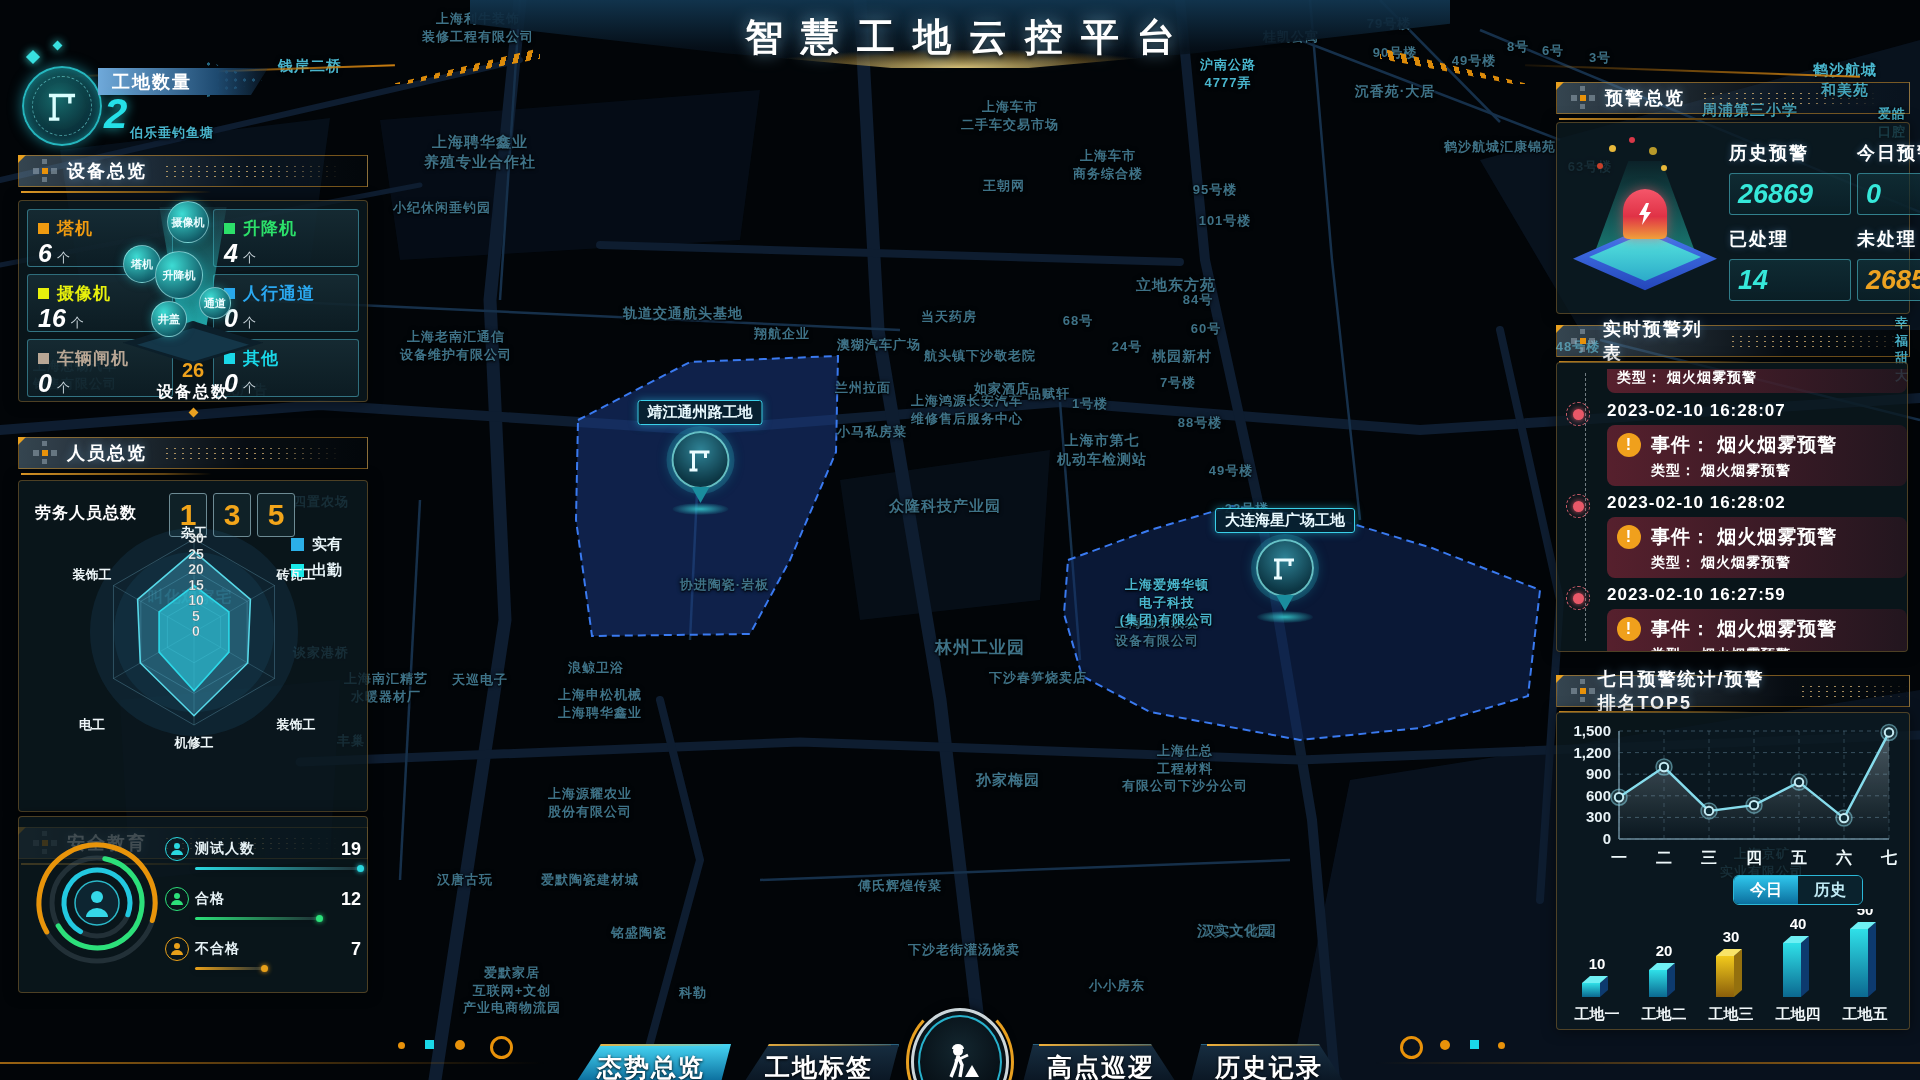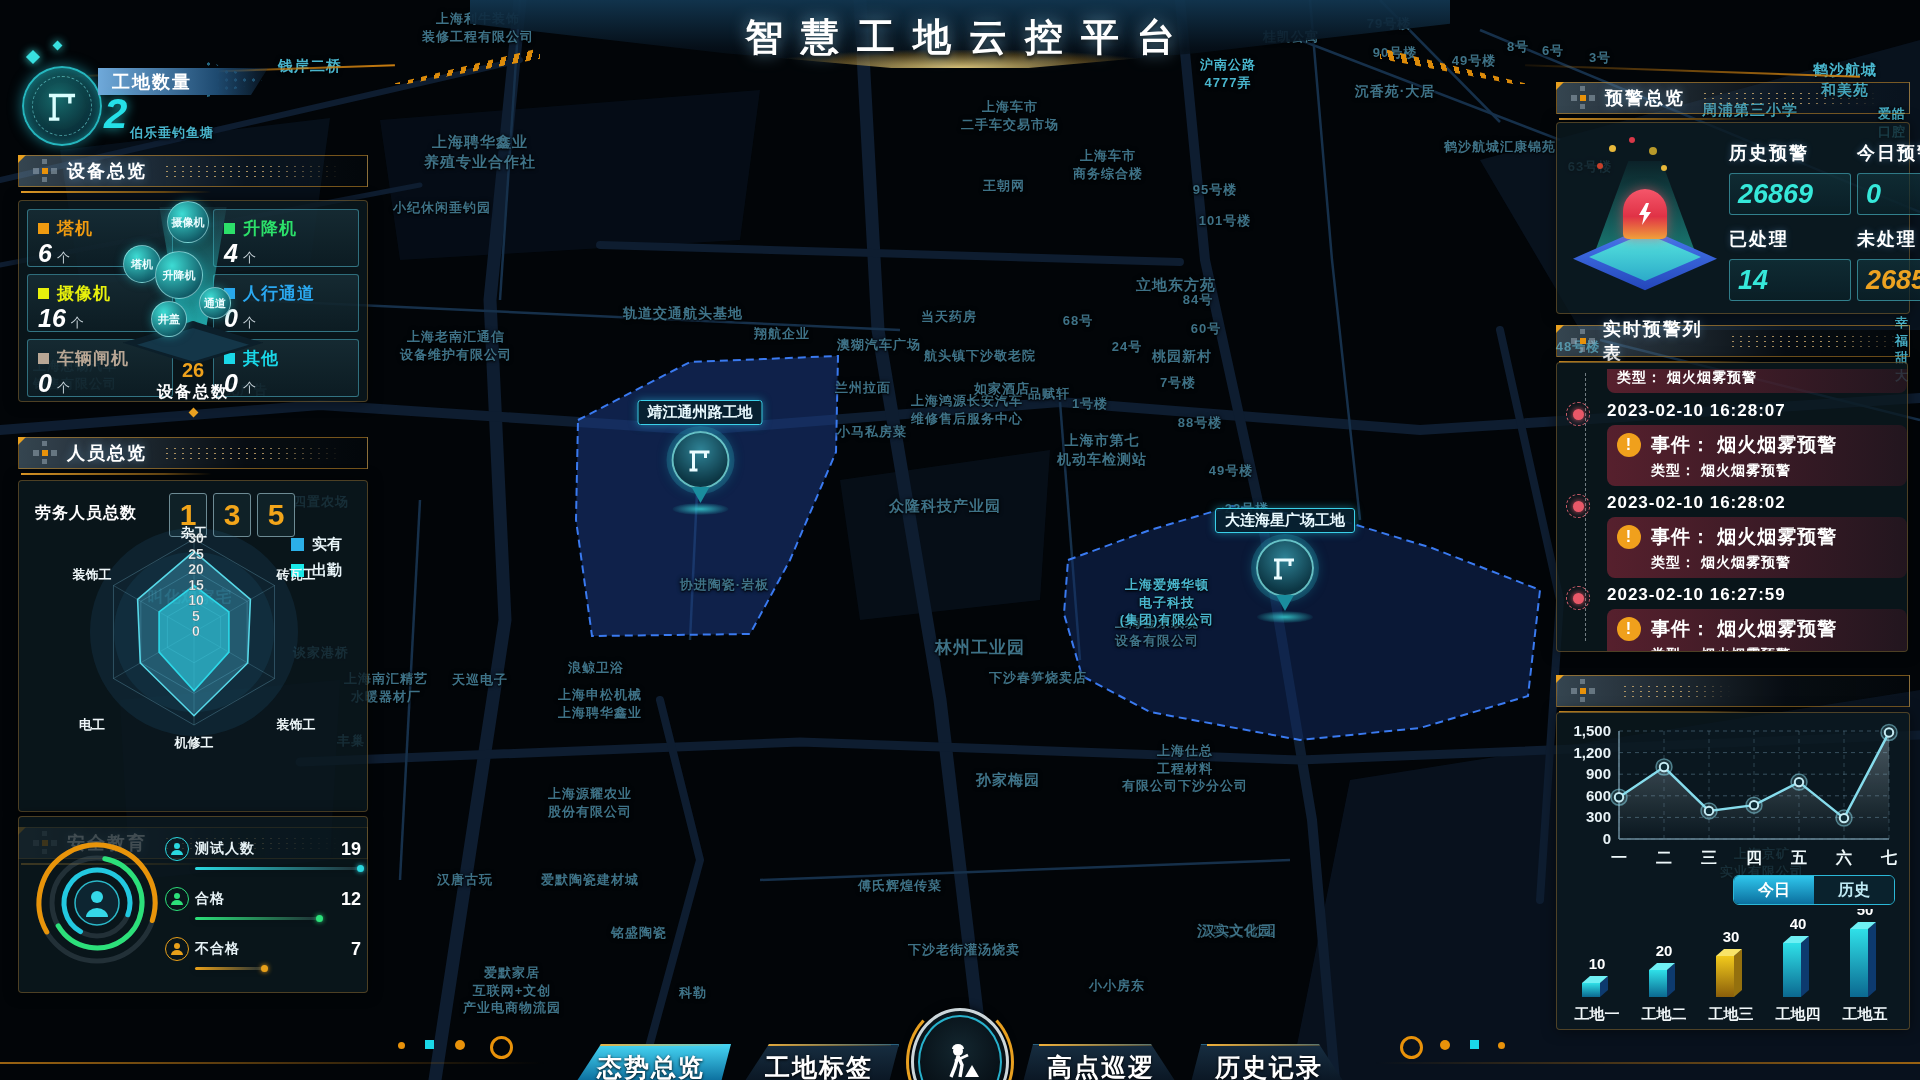--- a/index.html
+++ b/index.html
@@ -138,21 +138,21 @@
   .acard{background:linear-gradient(90deg,rgba(150,42,62,.55),rgba(92,26,40,.3));
     border-radius:8px;padding:7px 10px 6px;}
   .acard .ev{display:flex;align-items:center;font-size:19px;font-weight:bold;letter-spacing:1px;}
   .acard .warn{width:24px;height:24px;border-radius:50%;background:#f0a01c;color:#fff;
     font-size:16px;font-weight:bold;display:flex;align-items:center;justify-content:center;margin-right:10px;}
   .acard .tp{font-size:14px;font-weight:bold;margin:4px 0 0 34px;letter-spacing:1px;}
   .apartial{height:24px;overflow:hidden;position:relative;margin:0 0 8px 50px;}
   .apartial .acard{position:absolute;bottom:0;left:0;right:0;}
   
   .tgl-wrap{position:absolute;display:flex;border:1px solid #2bb8d8;border-radius:6px;overflow:hidden;}
-  .tgl{width:80px;height:28px;display:flex;align-items:center;justify-content:center;
+  .tgl{width:64px;height:28px;display:flex;align-items:center;justify-content:center;
     font-size:16px;font-weight:bold;cursor:pointer;}
   .tgl.on{background:linear-gradient(180deg,#2fc6ec,#0b6f9e);color:#fff;}
   .tgl.off{background:rgba(10,36,48,.85);color:#bfeaf4;}
   
   #tabbar{position:absolute;left:50%;transform:translateX(-50%);top:1008px;display:flex;
     align-items:flex-end;z-index:6;}
   .tab{width:160px;height:46px;display:flex;align-items:center;justify-content:center;
     font-size:25px;font-weight:bold;letter-spacing:2px;color:#fff;margin:0 4px;position:relative;
     text-shadow:0 1px 3px #000;}
   .tab.l{clip-path:polygon(30px 0,100% 0,calc(100% - 12px) 100%,0 100%);}
@@ -677,20 +677,21 @@
 </div>
 
 <div class="phdr" style="left:1556px;top:675px;width:352px;">
   <span class="ph-squares">
       <i></i>
       <i></i>
       <i></i>
       <i></i>
       <i></i>
     </span>
+  <span class="ph-title">七日预警统计/预警排名TOP5</span>
   <span class="ph-dots" style="flex-basis:110px;"></span>
 </div>
 <div class="pbody" id="weekly-panel" style="left:1556px;top:712px;width:352px;height:316px;">
   <svg id="line-svg" class="abs" style="left:4px;top:8px;" width="340" height="152" viewBox="0 0 340 152">
       <defs>
         <linearGradient id="ag" x1="0" y1="0" x2="0" y2="1">
           <stop offset="0%" stop-color="rgba(170,190,200,.4)"></stop>
           <stop offset="100%" stop-color="rgba(170,190,200,0)"></stop>
         </linearGradient>
       </defs>

